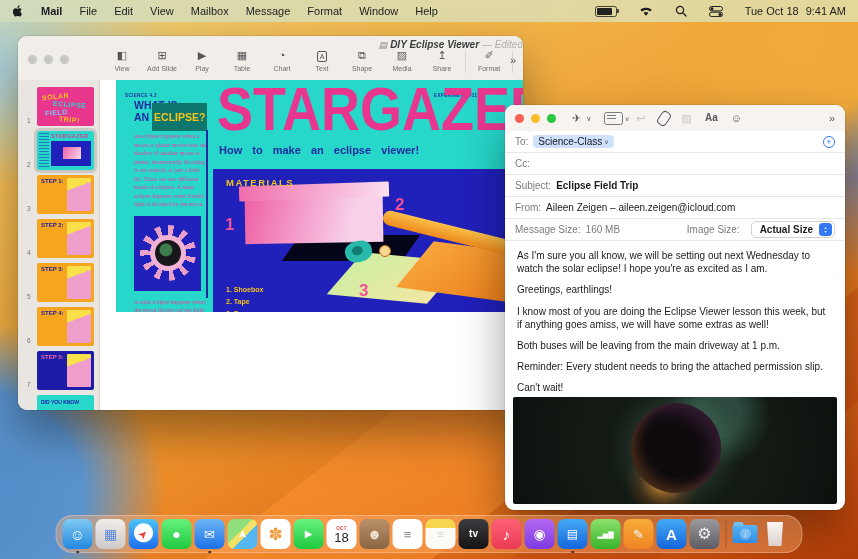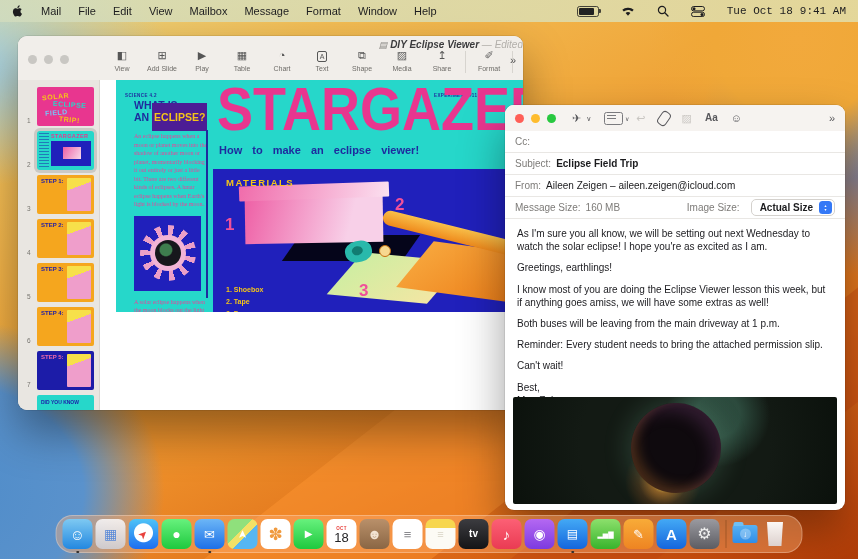--- a/index.html
+++ b/index.html
@@ -17,22 +17,22 @@
   .stripe.s2{width:760px;height:90px;left:260px;top:470px;background:rgba(200,70,15,.4);}
 
   
   .menubar{position:absolute;left:0;top:0;right:0;height:22px;z-index:50;
     background:linear-gradient(90deg,rgba(210,220,190,.82),rgba(225,225,175,.82));
     display:flex;align-items:center;font-size:11px;color:#1d1d1f;padding:0 12px;box-sizing:border-box;}
   .menubar .apple{width:13px;height:14px;margin-right:16px;display:flex;align-items:center;}
   .menubar .apple svg{width:12px;height:14px;fill:#1d1d1f;}
   .menus{display:flex;gap:17px;align-items:center;}
   .menus span{cursor:default;}
-  .menus span.active-app{font-weight:400;}
-  .status{margin-left:auto;display:flex;align-items:center;gap:22px;font-family:Liberation Mono, monospace;}
+  .menus span.active-app{font-weight:700;}
+  .status{margin-left:auto;display:flex;align-items:center;gap:22px;}
   .batt{width:20px;height:9px;border:1px solid rgba(30,30,30,.8);border-radius:2.5px;position:relative;}
   .batt i{position:absolute;left:1px;top:1px;bottom:1px;width:15px;background:#222;border-radius:1px;}
   .batt b{position:absolute;right:-3px;top:2.5px;width:2px;height:4px;background:rgba(30,30,30,.8);border-radius:0 1px 1px 0;}
   .status svg{display:block;}
   .clock{display:flex;gap:7px;font-size:11px;}
 
   
   .win{position:absolute;border-radius:9px;overflow:hidden;background:#fff;
        box-shadow:0 22px 45px rgba(0,0,0,.38),0 0 0 .5px rgba(0,0,0,.15);}
   .tl{display:flex;gap:7px;}
@@ -75,21 +75,21 @@
   .thumb.v-navy .step-lb{color:#f06aaa;}
   .mini-ill{position:absolute;right:3px;top:3px;width:24px;bottom:3px;background:linear-gradient(160deg,#f7e04a 0 30%,#ef9ecb 30%);border-radius:1px;}
   .thumb.v-teal .step-lb{color:#1c1ca8;font-size:5px;top:4px;}
 
   .kn-canvas{position:relative;flex:1;background:#fff;}
   .slide{position:absolute;left:16px;top:0;width:423px;height:232px;background:#26d7ca;overflow:hidden;}
   .tag{position:absolute;font-size:4.5px;font-weight:800;color:#1e2b9e;letter-spacing:.4px;}
   .tag.left{left:9px;top:13px;} .tag.right{left:318px;top:13px;}
   .colL{position:absolute;left:18px;top:19px;width:74px;}
   .colL h1{margin:0;font-size:10.5px;font-weight:800;color:#1e2b9e;line-height:1.15;}
-  .hl{background:#4c1d95;color:#f5c518;padding:8px 2px;}
+  .hl{background:#0f766e;color:#f5c518;padding:8px 2px;}
   .p-serif{font-family:"Liberation Serif",serif;color:#e8459a;font-size:6px;line-height:1.42;margin:0;}
   .colL .p1{margin-top:9px;width:74px;}
   .sun-box{margin-top:7px;width:67px;height:75px;background:#2020bb;position:relative;}
   .sun{position:absolute;left:50%;top:50%;transform:translate(-50%,-50%);width:56px;height:56px;border-radius:50%;
        background:repeating-conic-gradient(#eba0c8 0deg 13deg,rgba(0,0,0,0) 13deg 33deg);}
   .sun-ring{position:absolute;left:50%;top:50%;transform:translate(-50%,-50%);width:36px;height:36px;border-radius:50%;background:#f2b4d6;}
   .sun-core{position:absolute;left:50%;top:50%;transform:translate(-50%,-50%);width:26px;height:26px;border-radius:50%;background:#17171c;
        background-image:radial-gradient(circle at 42% 38%, #3e7d4e 0 26%, rgba(0,0,0,0) 32%);}
   .colL .p2{margin-top:7px;width:72px;}
   .vline{position:absolute;left:90px;top:50px;bottom:14px;width:1.5px;background:#1e2b9e;}
@@ -415,20 +415,28 @@
           </div>
           <span class="ml-ic disabled">↩</span>
           <div class="clip"></div>
           <span class="ml-ic disabled">▨</span>
           <span class="ml-ic txt">Aa</span>
           <span class="ml-ic">☺</span>
         </div>
       <div class="ml-more">»</div>
     </div>
     <div class="frow">
+      <span class="flabel">To:</span>
+      <span class="token">
+        <span>Science-Class</span>
+          <b>∨</b>
+      </span>
+      <span class="addbtn">+</span>
+    </div>
+    <div class="frow">
       <span class="flabel">Cc:</span>
     </div>
     <div class="frow">
       <span class="flabel">Subject:</span>
       <span class="fvalue strong">Eclipse Field Trip</span>
     </div>
     <div class="frow">
       <span class="flabel">From:</span>
       <span class="fvalue">Aileen Zeigen – aileen.zeigen@icloud.com</span>
     </div>

